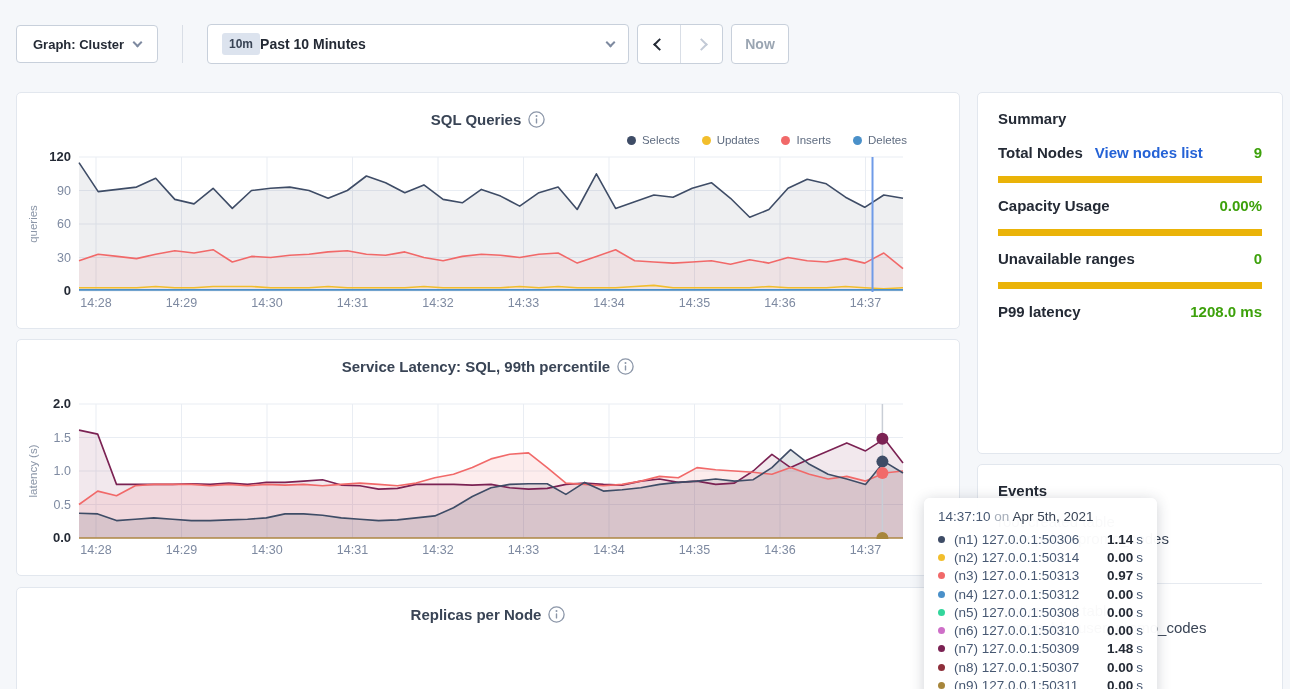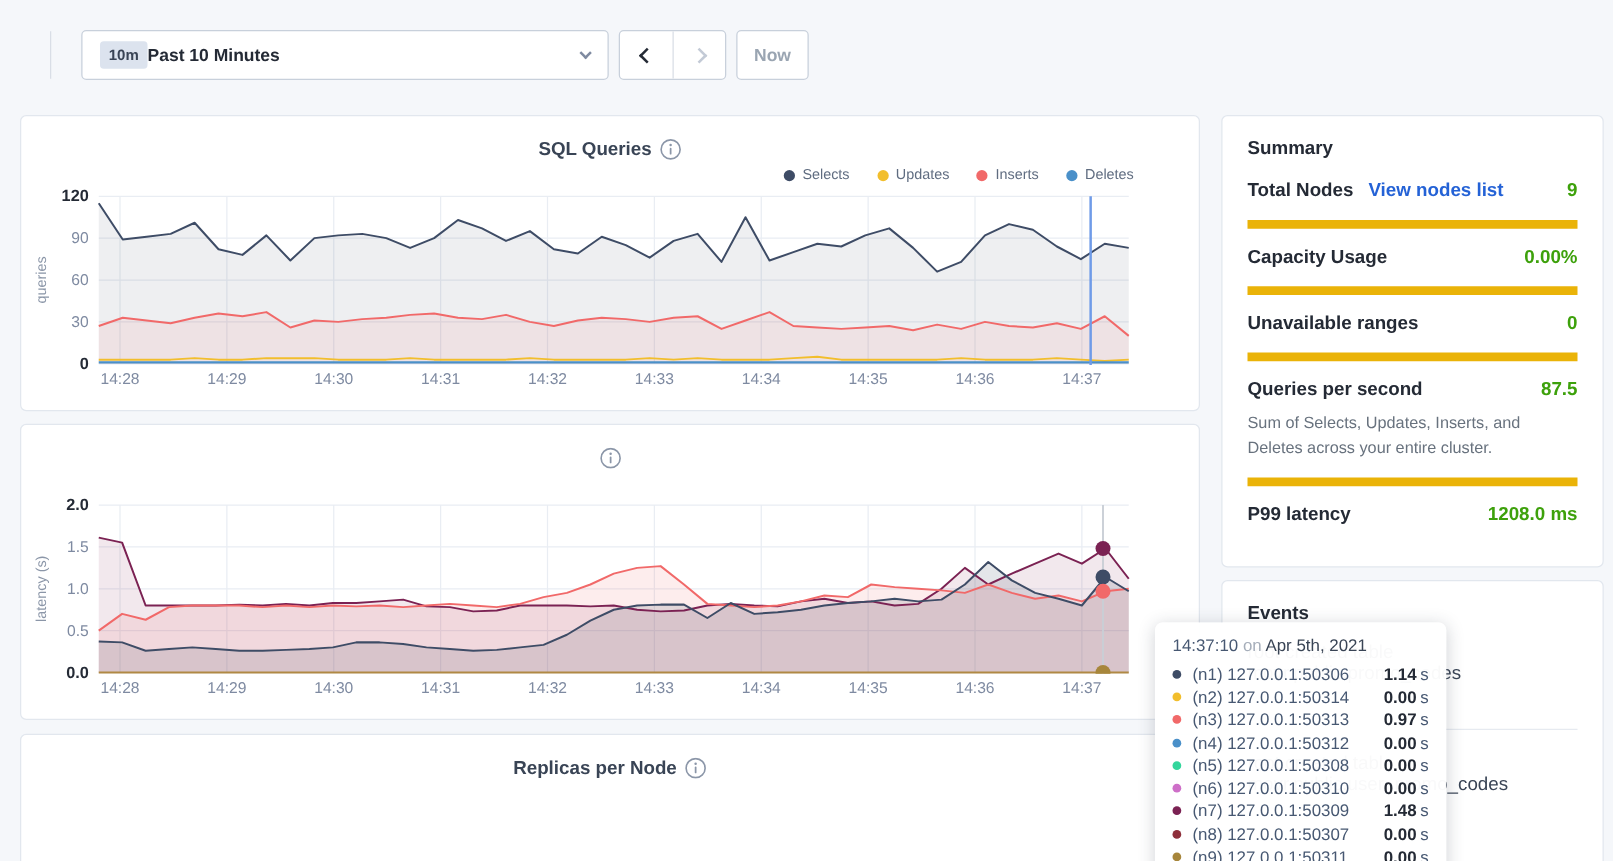--- a/index.html
+++ b/index.html
@@ -77,20 +77,24 @@
   .tt-val { font-weight:700; color:#242A35; margin-left:4px; }
   .tt-unit { font-weight:400; color:#475872; margin-left:3px; }
 </style>
 </head>
 <body>
 
 <div class="page">
 
 
   <div class="controls">
+    <div class="dropdown">
+      <span>Graph: Cluster</span>
+      <span class="chev down"></span>
+    </div>
     <div class="vdivider"></div>
     <div class="timesel">
       <span class="time-badge">10m</span>
       <span class="time-label">Past 10 Minutes</span>
       <span class="chev down"></span>
     </div>
     <div class="arrow-group">
       <div class="arrow-btn">
           <span class="chev left"></span>
         </div>
@@ -174,20 +178,21 @@
             <text x="54" y="127.5" text-anchor="end" fill="#7E8AA1" font-size="12.5" font-weight="400">30</text>
             <text x="54" y="94" text-anchor="end" fill="#7E8AA1" font-size="12.5" font-weight="400">60</text>
             <text x="54" y="60.5" text-anchor="end" fill="#7E8AA1" font-size="12.5" font-weight="400">90</text>
             <text x="54" y="27" text-anchor="end" fill="#242A35" font-size="13" font-weight="700">120</text>
             <text x="20" y="90" fill="#8B96A8" font-size="11.5" text-anchor="middle" transform="rotate(-90 20 90)">queries</text>
           </svg>
       </div>
 
       <div class="card chart-card h2">
         <div class="chart-title">
+          <span>Service Latency: SQL, 99th percentile</span>
           <svg class="info-icon" viewBox="0 0 17 17">
             <circle cx="8.5" cy="8.5" r="7.6" fill="none" stroke="#8B96A8" stroke-width="1.3"></circle>
             <circle cx="8.5" cy="5" r="1" fill="#8B96A8"></circle>
             <rect x="7.8" y="7.2" width="1.4" height="5.4" rx="0.7" fill="#8B96A8"></rect>
           </svg>
         </div>
         <svg class="chart-svg" id="latency-chart" width="912" height="178" viewBox="0 0 912 178">
             <line x1="79" y1="23" x2="79" y2="157" stroke="#E9EDF3" stroke-width="1"></line>
             <line x1="164.5" y1="23" x2="164.5" y2="157" stroke="#E9EDF3" stroke-width="1"></line>
             <line x1="250" y1="23" x2="250" y2="157" stroke="#E9EDF3" stroke-width="1"></line>
@@ -272,27 +277,20 @@
               </div>
             </div>
             <div class="sum-row">
               <div class="sum-head">
                 <span class="sum-label">Unavailable ranges</span>
                 <span class="sum-val">0</span>
               </div>
             </div>
             <div class="sum-row">
               <div class="sum-head">
-                <span class="sum-label">Queries per second</span>
-                <span class="sum-val">87.5</span>
-              </div>
-              <div class="sum-sub">Sum of Selects, Updates, Inserts, and Deletes across your entire cluster.</div>
-            </div>
-            <div class="sum-row">
-              <div class="sum-head">
                 <span class="sum-label">P99 latency</span>
                 <span class="sum-val">1208.0 ms</span>
               </div>
             </div>
           </div>
       </div>
 
       <div class="card events-card">
         <div class="panel-title">Events</div>
         <div id="events-rows">

